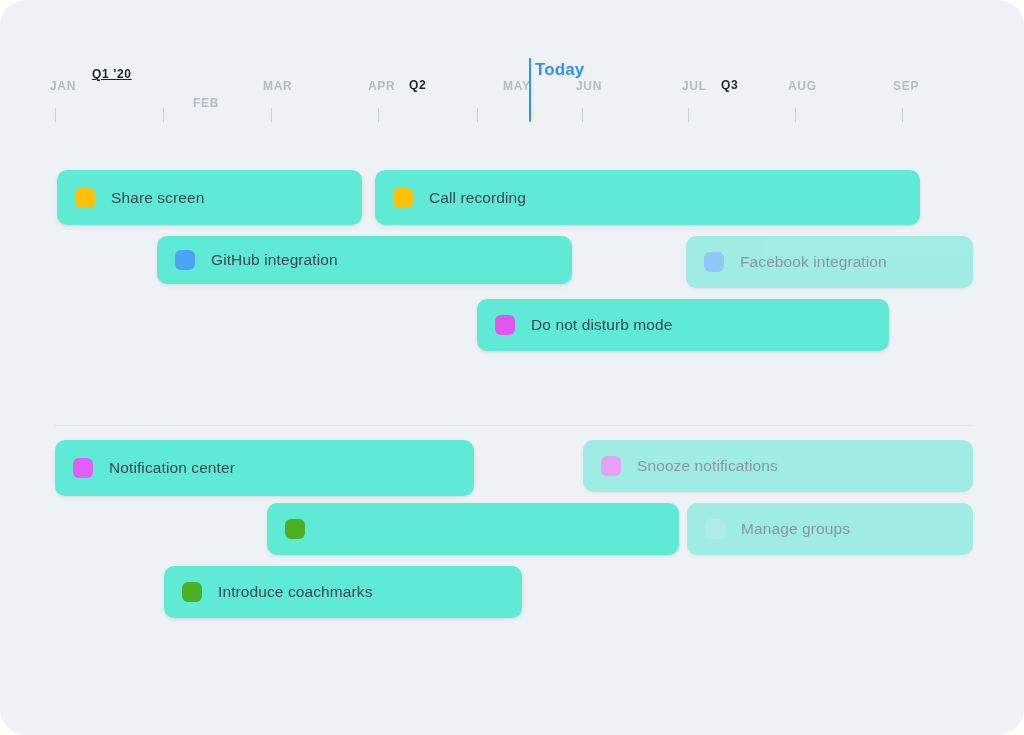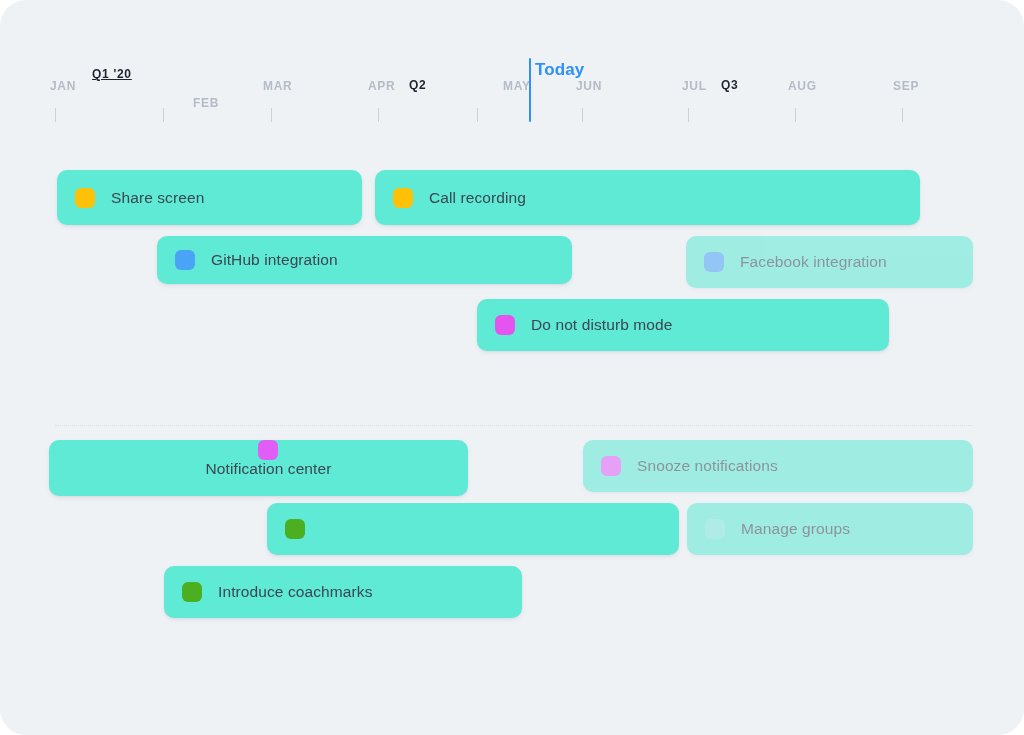--- a/index.html
+++ b/index.html
@@ -156,21 +156,21 @@
         <span class="task-label">GitHub integration</span>
       </div>
       <div class="task-bar faded" style="left: 686px; top: 236px; width: 287px; height: 52px;">
         <span class="task-swatch" style="background: rgb(74, 163, 245);"></span>
         <span class="task-label">Facebook integration</span>
       </div>
       <div class="task-bar" style="left: 477px; top: 299px; width: 412px; height: 52px;">
         <span class="task-swatch" style="background: rgb(230, 84, 240);"></span>
         <span class="task-label">Do not disturb mode</span>
       </div>
-      <div class="task-bar" style="left: 49px; top: 440px; width: 419px; height: 56px; flex-direction: column;">
+      <div class="task-bar" style="left: 55px; top: 440px; width: 419px; height: 56px;">
         <span class="task-swatch" style="background: rgb(224, 94, 245);"></span>
         <span class="task-label">Notification center</span>
       </div>
       <div class="task-bar faded" style="left: 583px; top: 440px; width: 390px; height: 52px;">
         <span class="task-swatch" style="background: rgb(224, 94, 245);"></span>
         <span class="task-label">Snooze notifications</span>
       </div>
       <div class="task-bar" style="left: 267px; top: 503px; width: 412px; height: 52px;">
         <span class="task-swatch" style="background: rgb(76, 175, 34);"></span>
       </div>

